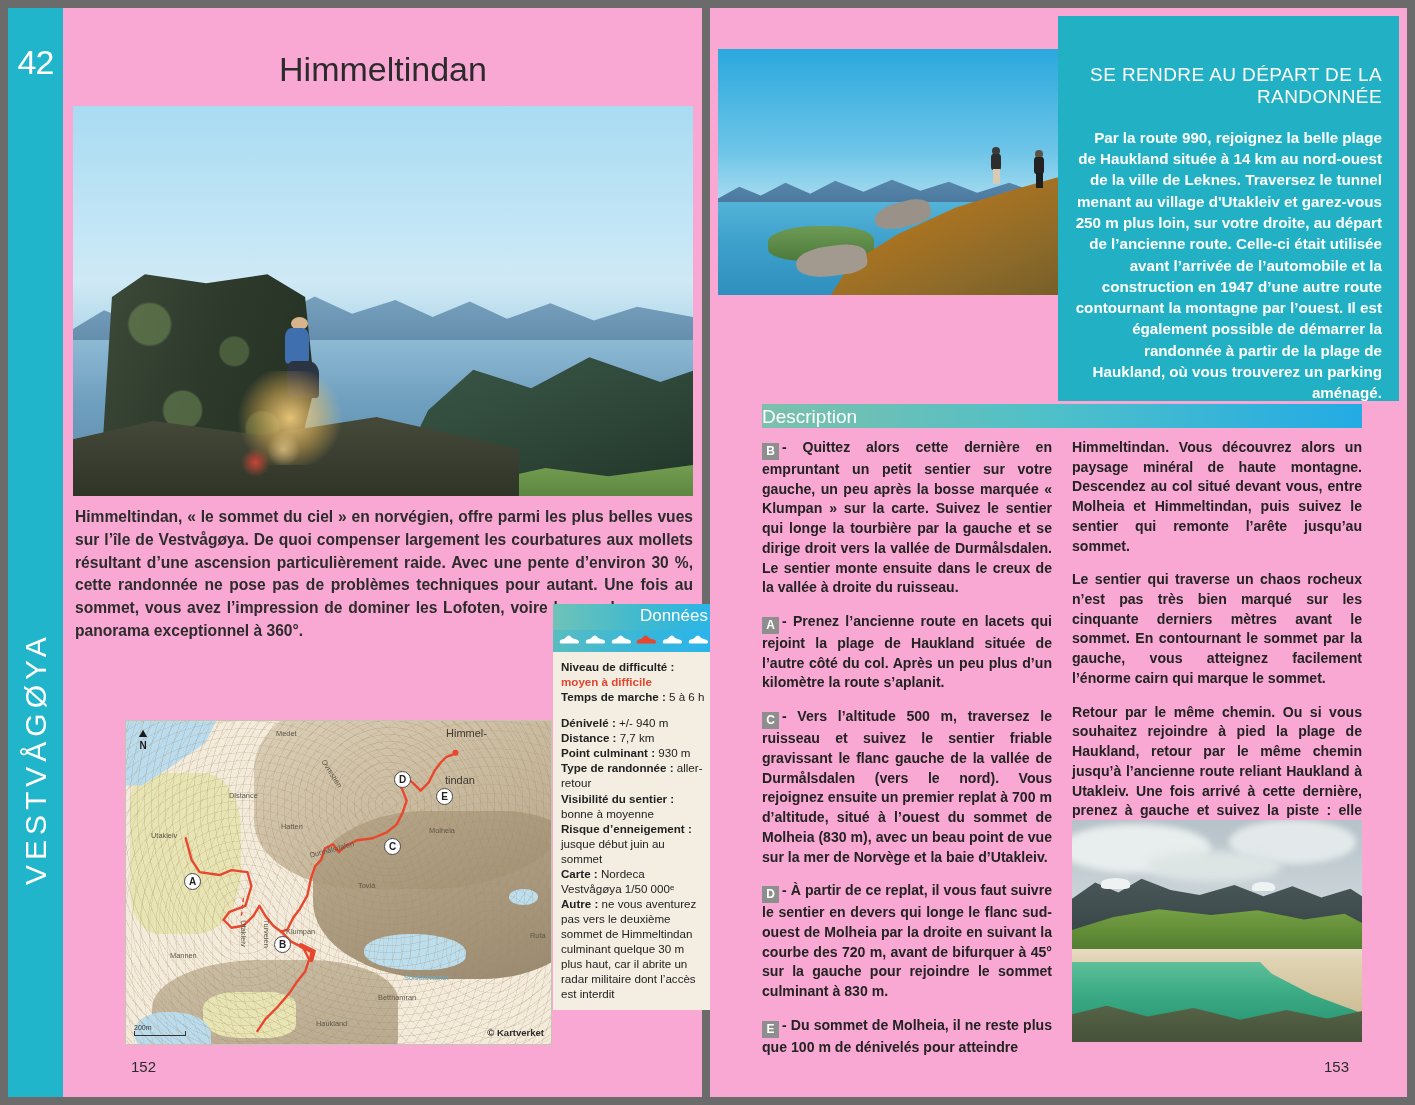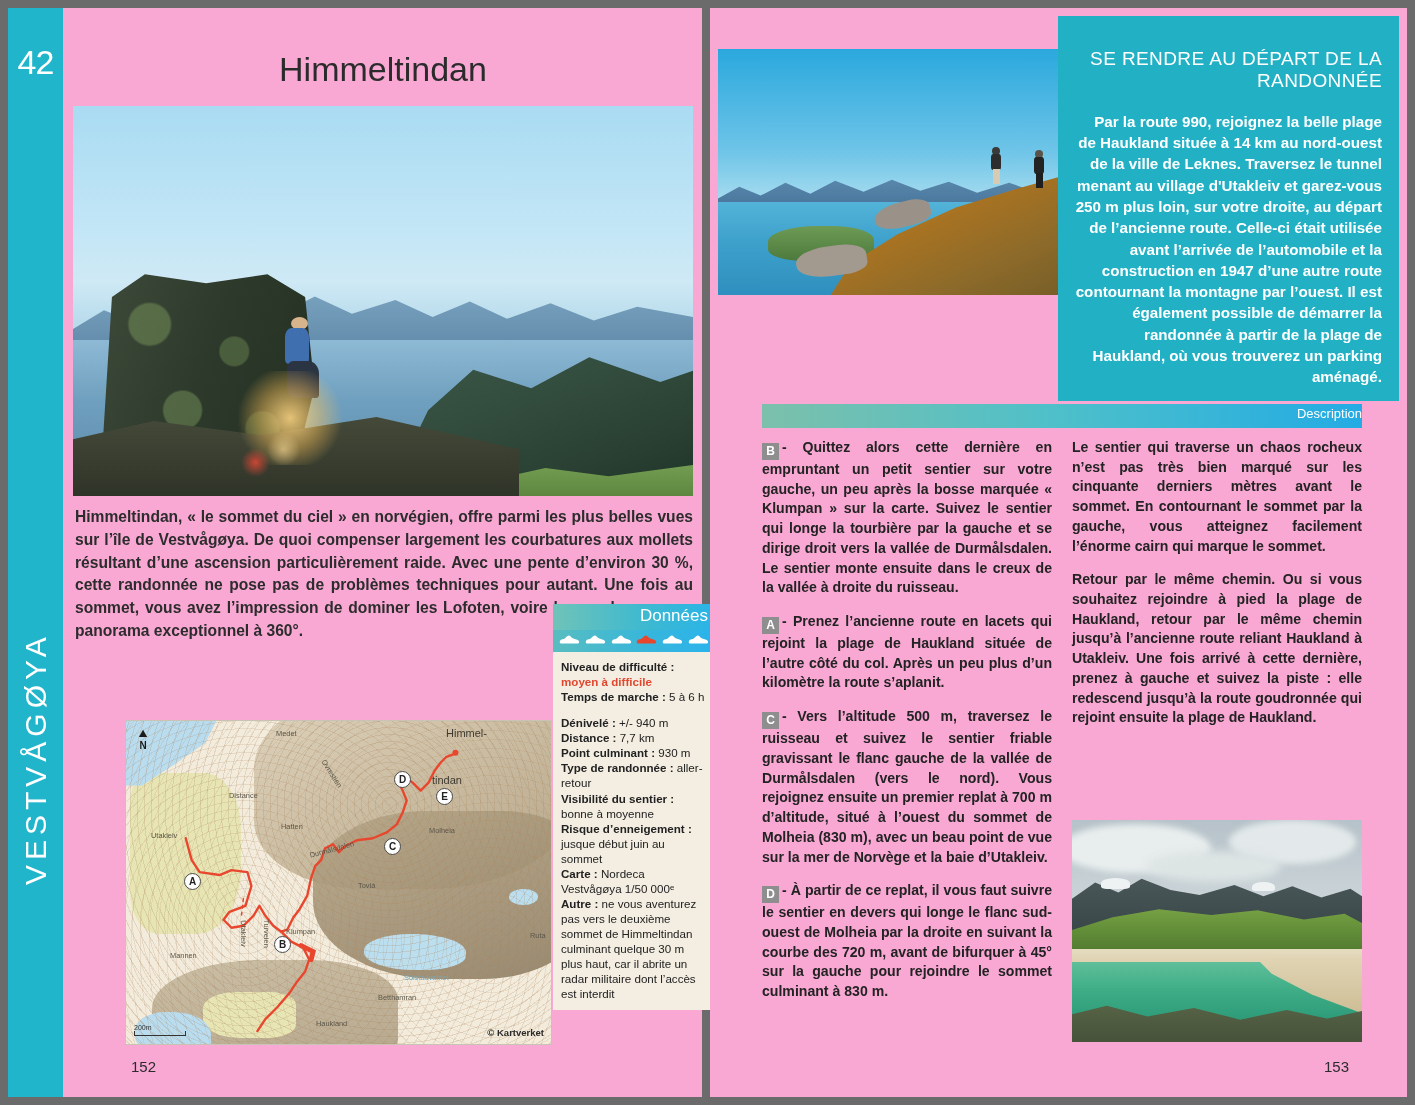--- a/index.html
+++ b/index.html
@@ -262,37 +262,37 @@
   .tp-p1 .b { position:absolute; left:1px; top:7px; width:10px; height:16px; background:#2d2d2d; border-radius:22%; }
   .tp-p1 .l { position:absolute; left:3px; top:22px; width:7px; height:15px; background:#d9cbb3; }
   .tp-p2 { position:absolute; right:8%; top:41%; width:12px; height:38px; }
   .tp-p2 .h { position:absolute; left:2px; top:0; width:8px; height:8px; background:#5b5248; border-radius:50%; }
   .tp-p2 .b { position:absolute; left:1px; top:7px; width:10px; height:17px; background:#232323; border-radius:22%; }
   .tp-p2 .l { position:absolute; left:3px; top:23px; width:7px; height:15px; background:#1e1e1e; }
 
   .teal-box {
     position:absolute; left:348px; top:8px; width:341px; height:385px;
     background:#21b0c4; color:#ffffff;
-    padding:32px 17px 18px 17px;
+    padding:48px 17px 18px 17px;
   }
   .teal-title {
     text-align:right; font-size:19px; font-weight:300; line-height:1.18;
     letter-spacing:.4px; margin-bottom:12px;
   }
   .teal-text {
     text-align:right; font-size:15.2px; line-height:1.40; font-weight:bold;margin-top:18px;
   }
 
   .desc-head {
     position:absolute; left:52px; top:396px; width:600px; height:24px;
     background:linear-gradient(90deg,#7cc0ab 0%,#4fc0c9 48%,#23abe4 100%);
   }
   .desc-head span {
-    position:absolute; left:0; right:0; top:2px; text-align:right;
-    color:#ffffff; font-size:13px; font-weight:300;
+    position:absolute; left:0; right:0; top:2px; text-align:left;
+    color:#ffffff; font-size:19px; font-weight:300;
   }
 
   .desc-cols {
     position:absolute; left:52px; top:430px; width:600px; height:620px;
   }
   .desc-col { position:absolute; top:0; width:290px; }
   .col-a { left:0; }
   .col-b { left:310px; }
   .desc-p {
     font-size:14.1px; line-height:1.40; color:#232323; font-weight:bold;
@@ -469,21 +469,21 @@
         <div class="map-label" style="left:25px;top:110px;">Utakleiv</div>
         <div class="map-label" style="left:183px;top:124px;transform:rotate(-15deg);">Durmålsdalen</div>
         <div class="map-label" style="left:303px;top:105px;">Molheia</div>
         <div class="map-label" style="left:232px;top:160px;">Toviá</div>
         <div class="map-label" style="left:160px;top:206px;">Klumpan</div>
         <div class="map-label" style="left:44px;top:230px;">Mannen</div>
         <div class="map-label" style="left:190px;top:298px;">Haukland</div>
         <div class="map-label" style="left:252px;top:272px;">Betthamran</div>
         <div class="map-label" style="left:404px;top:210px;">Ruta</div>
         <div class="map-label big" style="left:320px;top:6px;">Himmel-</div>
-        <div class="map-label big" style="left:306px;top:53px;">tindan</div>
+        <div class="map-label big" style="left:306px;top:53px;padding-left:13px;">tindan</div>
         <div class="map-label water" style="left:278px;top:252px;">Solstadvatnet</div>
         <div class="map-label" style="left:104px;top:208px;transform:rotate(90deg);">Utakleiv</div>
         <div class="map-label" style="left:126px;top:208px;transform:rotate(90deg);">Turveien</div>
 
         <div class="wp" style="left:58px;top:152px;">A</div>
         <div class="wp" style="left:148px;top:215px;">B</div>
         <div class="wp" style="left:258px;top:117px;">C</div>
         <div class="wp" style="left:268px;top:50px;">D</div>
         <div class="wp" style="left:310px;top:67px;">E</div>
 
@@ -529,22 +529,24 @@
       <div class="desc-head">
         <span>Description</span>
       </div>
 
       <div class="desc-cols">
         <div class="desc-col col-a" id="desc-col-left">
             <div class="desc-p"><span class="wpbadge">B</span><span>- Quittez alors cette dernière en empruntant un petit sentier sur votre gauche, un peu après la bosse marquée « Klumpan » sur la carte. Suivez le sentier qui longe la tourbière par la gauche et se dirige droit vers la vallée de Durmålsdalen. Le sentier monte ensuite dans le creux de la vallée à droite du ruisseau.</span></div>
             <div class="desc-p"><span class="wpbadge">A</span><span>- Prenez l’ancienne route en lacets qui rejoint la plage de Haukland située de l’autre côté du col. Après un peu plus d’un kilomètre la route s’aplanit.</span></div>
             <div class="desc-p"><span class="wpbadge">C</span><span>- Vers l’altitude 500 m, traversez le ruisseau et suivez le sentier friable gravissant le flanc gauche de la vallée de Durmålsdalen (vers le nord). Vous rejoignez ensuite un premier replat à 700 m d’altitude, situé à l’ouest du sommet de Molheia (830 m), avec un beau point de vue sur la mer de Norvège et la baie d’Utakleiv.</span></div>
             <div class="desc-p"><span class="wpbadge">D</span><span>- À partir de ce replat, il vous faut suivre le sentier en devers qui longe le flanc sud-ouest de Molheia par la droite en suivant la courbe des 720 m, avant de bifurquer à 45° sur la gauche pour rejoindre le sommet culminant à 830 m.</span></div>
+            <div class="desc-p tight"><span class="wpbadge">E</span><span>- Du sommet de Molheia, il ne reste plus que 100 m de dénivelés pour atteindre</span></div>
           </div>
         <div class="desc-col col-b" id="desc-col-right">
+            <div class="desc-p"><span>Himmeltindan. Vous découvrez alors un paysage minéral de haute montagne. Descendez au col situé devant vous, entre Molheia et Himmeltindan, puis suivez le sentier qui remonte l’arête jusqu’au sommet.</span></div>
             <div class="desc-p"><span>Le sentier qui traverse un chaos rocheux n’est pas très bien marqué sur les cinquante derniers mètres avant le sommet. En contournant le sommet par la gauche, vous atteignez facilement l’énorme cairn qui marque le sommet.</span></div>
             <div class="desc-p tight"><span>Retour par le même chemin. Ou si vous souhaitez rejoindre à pied la plage de Haukland, retour par le même chemin jusqu’à l’ancienne route reliant Haukland à Utakleiv. Une fois arrivé à cette dernière, prenez à gauche et suivez la piste : elle redescend jusqu’à la route goudronnée qui rejoint ensuite la plage de Haukland.</span></div>
           </div>
       </div>
 
       <div class="beach-photo">
         <div class="bp-sky"></div>
         <div class="bp-cloud1"></div>
         <div class="bp-cloud2"></div>
         <div class="bp-cloud3"></div>

